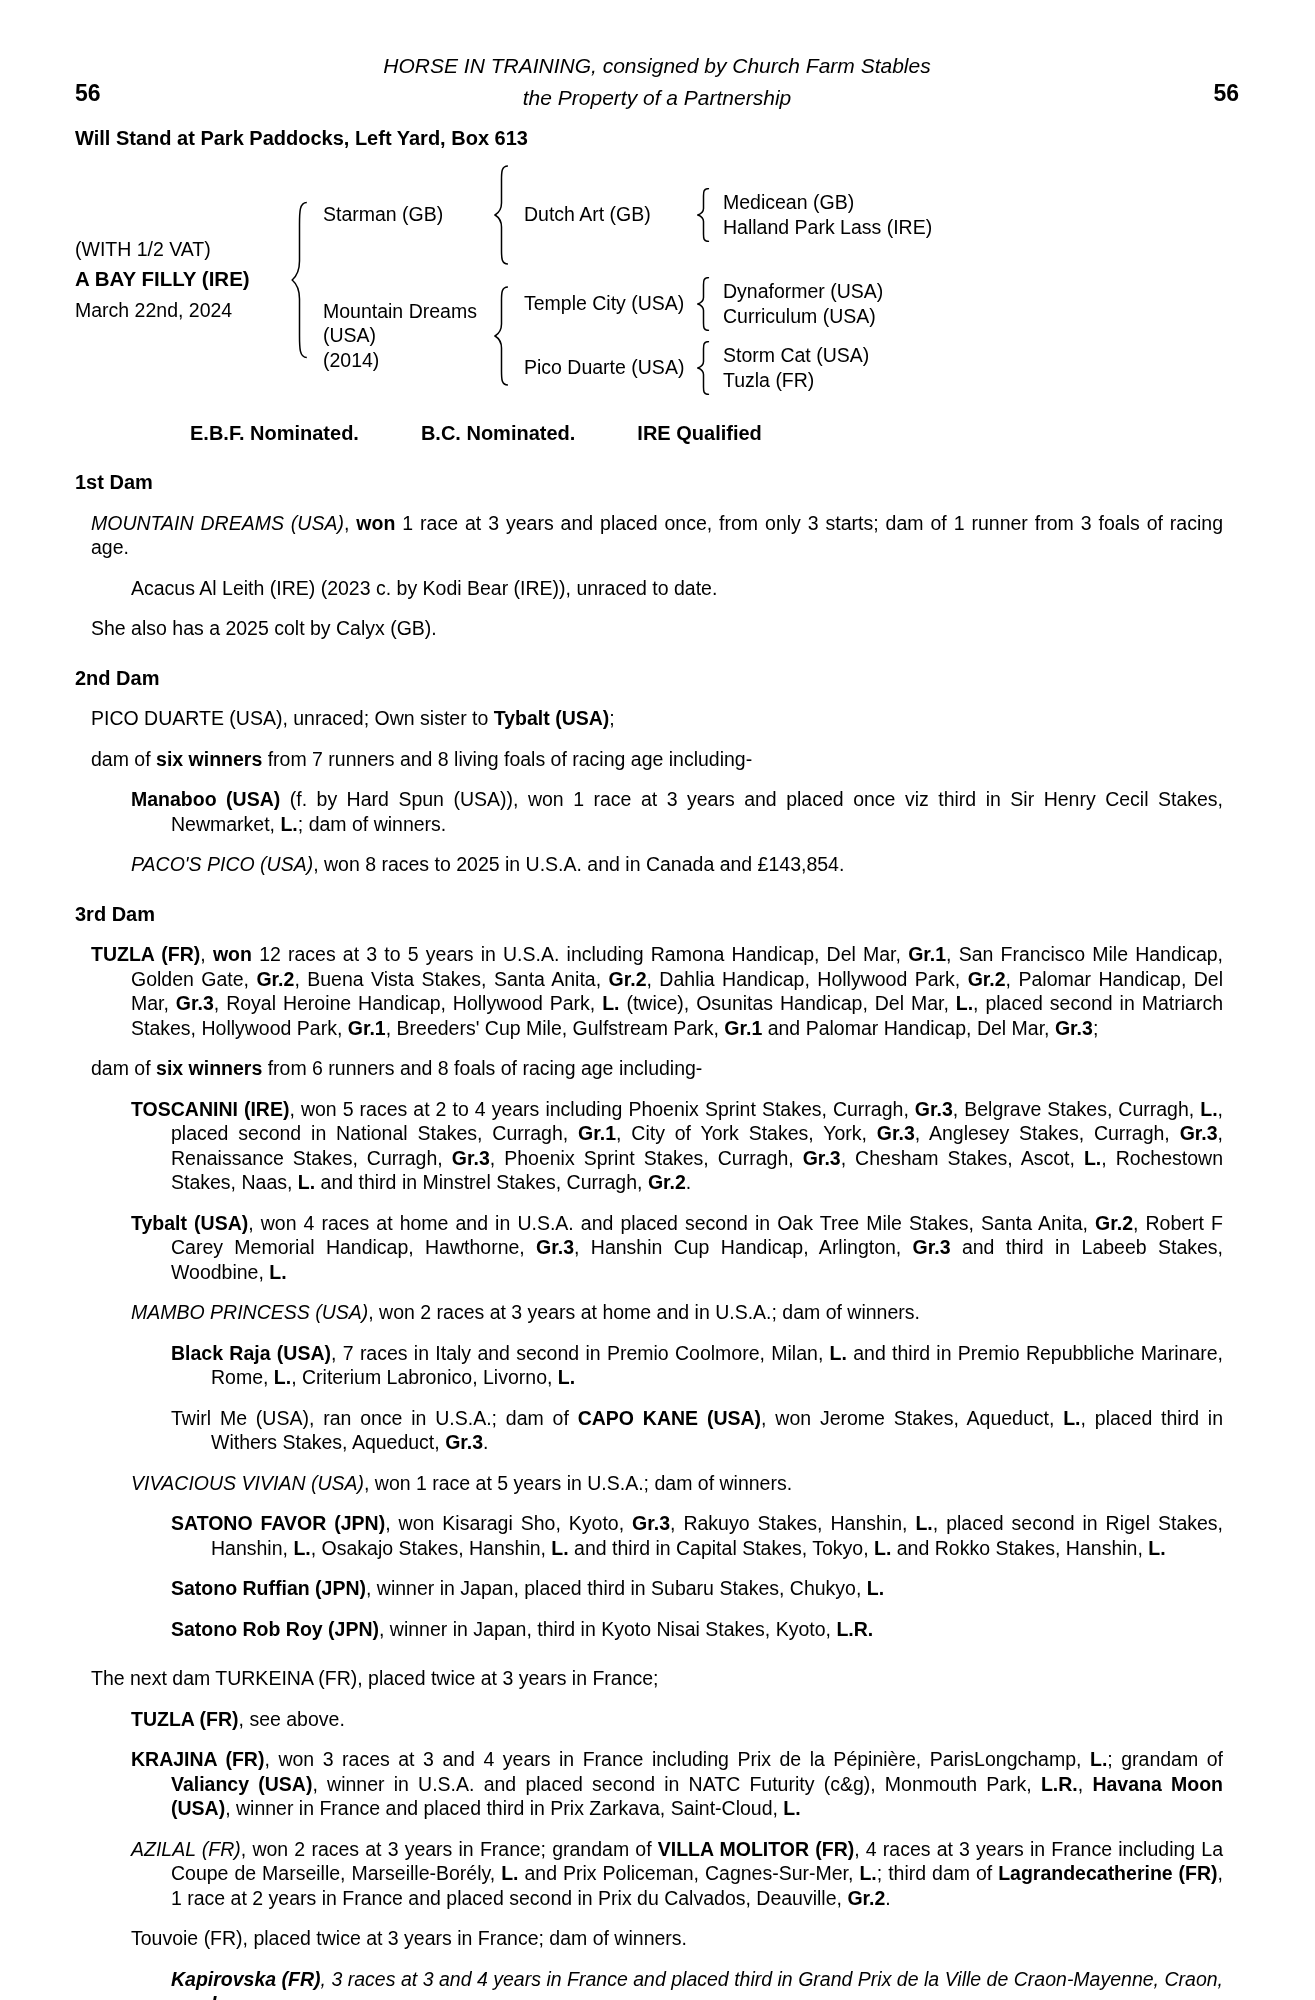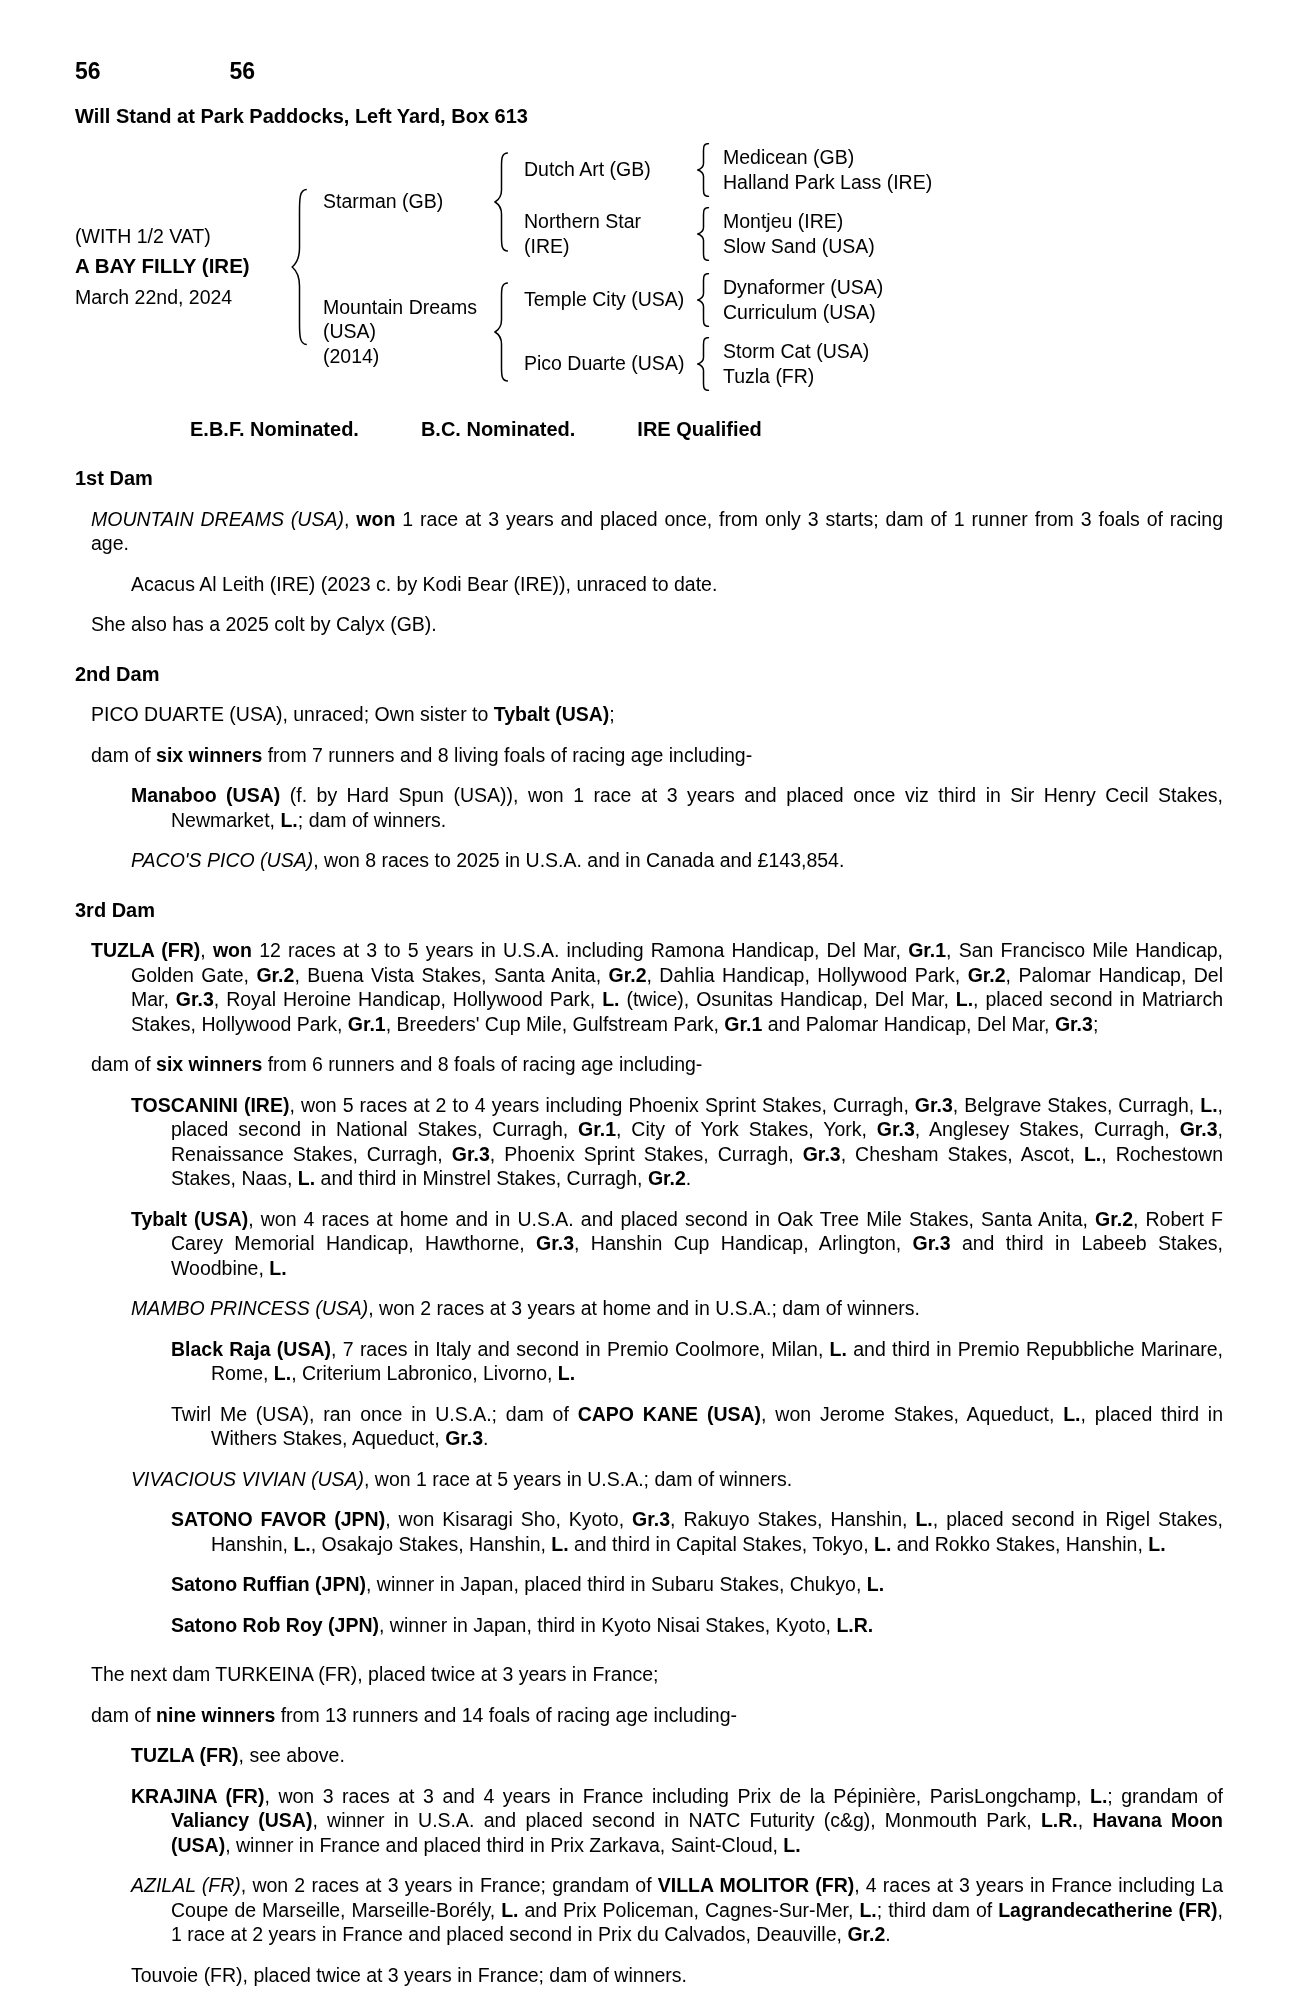--- a/index.html
+++ b/index.html
@@ -52,20 +52,24 @@
   .sec-h { font-weight: bold; font-size: 20px; }
   .para { margin: 16px; text-align: justify; }
 </style>
 </head>
 <body>
 
 <div class="page">
 
   <div class="hdr">
     <div class="lot left">56</div>
+    <div class="hdr-center">
+      <div class="consign">HORSE IN TRAINING, consigned by Church Farm Stables</div>
+      <div class="property">the Property of a Partnership</div>
+    </div>
     <div class="lot right">56</div>
   </div>
 
   <div class="stand-line">Will Stand at Park Paddocks, Left Yard, Box 613</div>
 
   <div class="pedigree">
     <div class="ped-left">
       <div class="vat">(WITH 1/2 VAT)</div>
       <div class="horse-name">A BAY FILLY (IRE)</div>
       <div class="foal-date">March 22nd, 2024</div>
@@ -82,31 +86,20 @@
           </svg>
         <div class="gen3-col">
           <div class="gen3-row">
             <div class="gen3-name">Dutch Art (GB)</div>
             <svg class="brace b-sm" viewBox="0 0 14 100" preserveAspectRatio="none">
                 <path d="M13,1 C7,1 7,7 7,15 L7,38 C7,45 4,48 1,50 C4,52 7,55 7,62 L7,85 C7,93 7,99 13,99" fill="none" stroke="#000" stroke-width="1.5" vector-effect="non-scaling-stroke"></path>
               </svg>
             <div class="gen4-col">
               <div>Medicean (GB)</div>
               <div>Halland Park Lass (IRE)</div>
-            </div>
-          </div>
-          <div class="gen3-row">
-            <div class="gen3-name">Northern Star
-(IRE)</div>
-            <svg class="brace b-sm" viewBox="0 0 14 100" preserveAspectRatio="none">
-                <path d="M13,1 C7,1 7,7 7,15 L7,38 C7,45 4,48 1,50 C4,52 7,55 7,62 L7,85 C7,93 7,99 13,99" fill="none" stroke="#000" stroke-width="1.5" vector-effect="non-scaling-stroke"></path>
-              </svg>
-            <div class="gen4-col">
-              <div>Montjeu (IRE)</div>
-              <div>Slow Sand (USA)</div>
             </div>
           </div>
         </div>
       </div>
 
       <div class="ped-half">
         <div class="gen2-name">Mountain Dreams
 (USA)
 (2014)</div>
         <svg class="brace b-md" viewBox="0 0 14 100" preserveAspectRatio="none">
@@ -168,21 +161,20 @@
         <p class="para" style="padding-left: 80px; text-indent: -40px;"><span class="italic">MAMBO PRINCESS (USA)</span><span>, won 2 races at 3 years at home and in U.S.A.; dam of winners.</span></p>
         <p class="para" style="padding-left: 120px; text-indent: -40px;"><span class="bold">Black Raja (USA)</span><span>, 7 races in Italy and second in Premio Coolmore, Milan, </span><span class="bold">L.</span><span> and third in Premio Repubbliche Marinare, Rome, </span><span class="bold">L.</span><span>, Criterium Labronico, Livorno, </span><span class="bold">L.</span></p>
         <p class="para" style="padding-left: 120px; text-indent: -40px;"><span>Twirl Me (USA), ran once in U.S.A.; dam of </span><span class="bold">CAPO KANE (USA)</span><span>, won Jerome Stakes, Aqueduct, </span><span class="bold">L.</span><span>, placed third in Withers Stakes, Aqueduct, </span><span class="bold">Gr.3</span><span>.</span></p>
         <p class="para" style="padding-left: 80px; text-indent: -40px;"><span class="italic">VIVACIOUS VIVIAN (USA)</span><span>, won 1 race at 5 years in U.S.A.; dam of winners.</span></p>
         <p class="para" style="padding-left: 120px; text-indent: -40px;"><span class="bold">SATONO FAVOR (JPN)</span><span>, won Kisaragi Sho, Kyoto, </span><span class="bold">Gr.3</span><span>, Rakuyo Stakes, Hanshin, </span><span class="bold">L.</span><span>, placed second in Rigel Stakes, Hanshin, </span><span class="bold">L.</span><span>, Osakajo Stakes, Hanshin, </span><span class="bold">L.</span><span> and third in Capital Stakes, Tokyo, </span><span class="bold">L.</span><span> and Rokko Stakes, Hanshin, </span><span class="bold">L.</span></p>
         <p class="para" style="padding-left: 120px; text-indent: -40px;"><span class="bold">Satono Ruffian (JPN)</span><span>, winner in Japan, placed third in Subaru Stakes, Chukyo, </span><span class="bold">L.</span></p>
         <p class="para" style="padding-left: 120px; text-indent: -40px;"><span class="bold">Satono Rob Roy (JPN)</span><span>, winner in Japan, third in Kyoto Nisai Stakes, Kyoto, </span><span class="bold">L.R.</span></p>
       </div>
       <div class="dam-section">
         <p class="para" style="padding-left: 0px; text-indent: 0px;"><span>The next dam TURKEINA (FR), placed twice at 3 years in France;</span></p>
-        <p class="para" style="padding-left: 0px; text-indent: 0px;"><span>dam of </span><span class="bold">nine winners</span><span> from 13 runners and 14 foals of racing age including-</span></p>
         <p class="para" style="padding-left: 80px; text-indent: -40px;"><span class="bold">TUZLA (FR)</span><span>, see above.</span></p>
         <p class="para" style="padding-left: 80px; text-indent: -40px;"><span class="bold">KRAJINA (FR)</span><span>, won 3 races at 3 and 4 years in France including Prix de la Pépinière, ParisLongchamp, </span><span class="bold">L.</span><span>; grandam of </span><span class="bold">Valiancy (USA)</span><span>, winner in U.S.A. and placed second in NATC Futurity (c&amp;g), Monmouth Park, </span><span class="bold">L.R.</span><span>, </span><span class="bold">Havana Moon (USA)</span><span>, winner in France and placed third in Prix Zarkava, Saint-Cloud, </span><span class="bold">L.</span></p>
         <p class="para" style="padding-left: 80px; text-indent: -40px;"><span class="italic">AZILAL (FR)</span><span>, won 2 races at 3 years in France; grandam of </span><span class="bold">VILLA MOLITOR (FR)</span><span>, 4 races at 3 years in France including La Coupe de Marseille, Marseille-Borély, </span><span class="bold">L.</span><span> and Prix Policeman, Cagnes-Sur-Mer, </span><span class="bold">L.</span><span>; third dam of </span><span class="bold">Lagrandecatherine (FR)</span><span>, 1 race at 2 years in France and placed second in Prix du Calvados, Deauville, </span><span class="bold">Gr.2</span><span>.</span></p>
         <p class="para" style="padding-left: 80px; text-indent: -40px;"><span>Touvoie (FR), placed twice at 3 years in France; dam of winners.</span></p>
         <p class="para" style="padding-left: 120px; text-indent: -40px; font-style: italic;"><span class="bold">Kapirovska (FR)</span><span>, 3 races at 3 and 4 years in France and placed third in Grand Prix de la Ville de Craon-Mayenne, Craon, </span><span class="bold">L.</span></p>
       </div>
     </div>
 
 </div>
 

